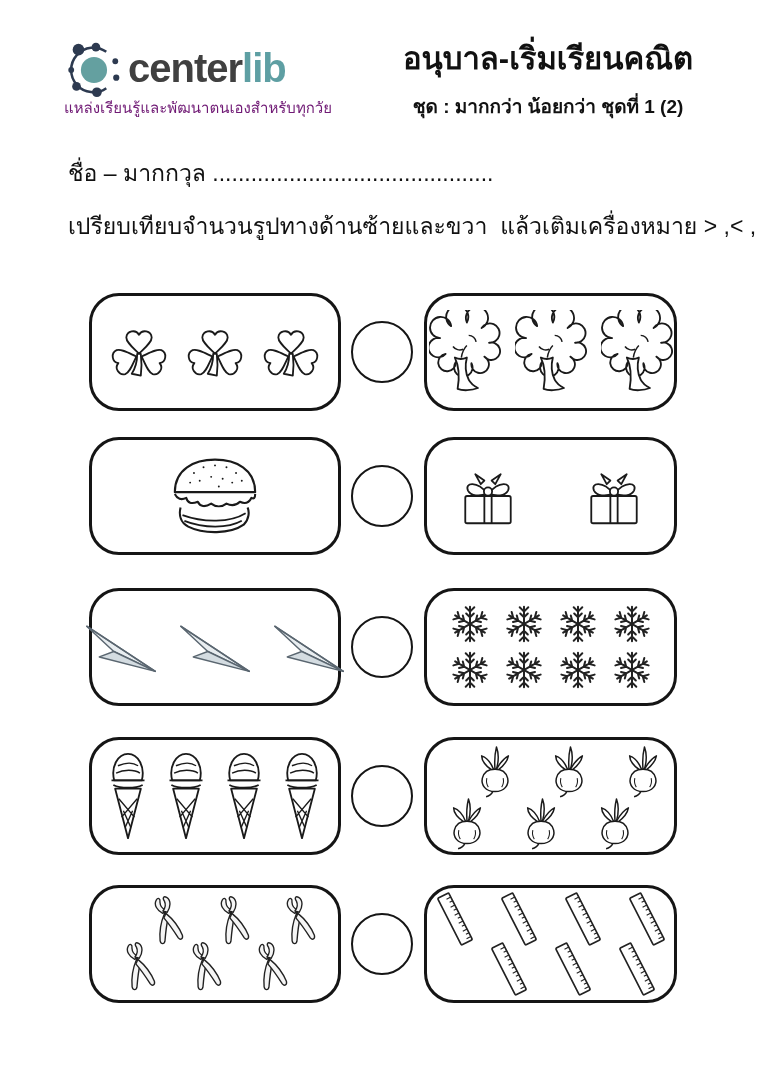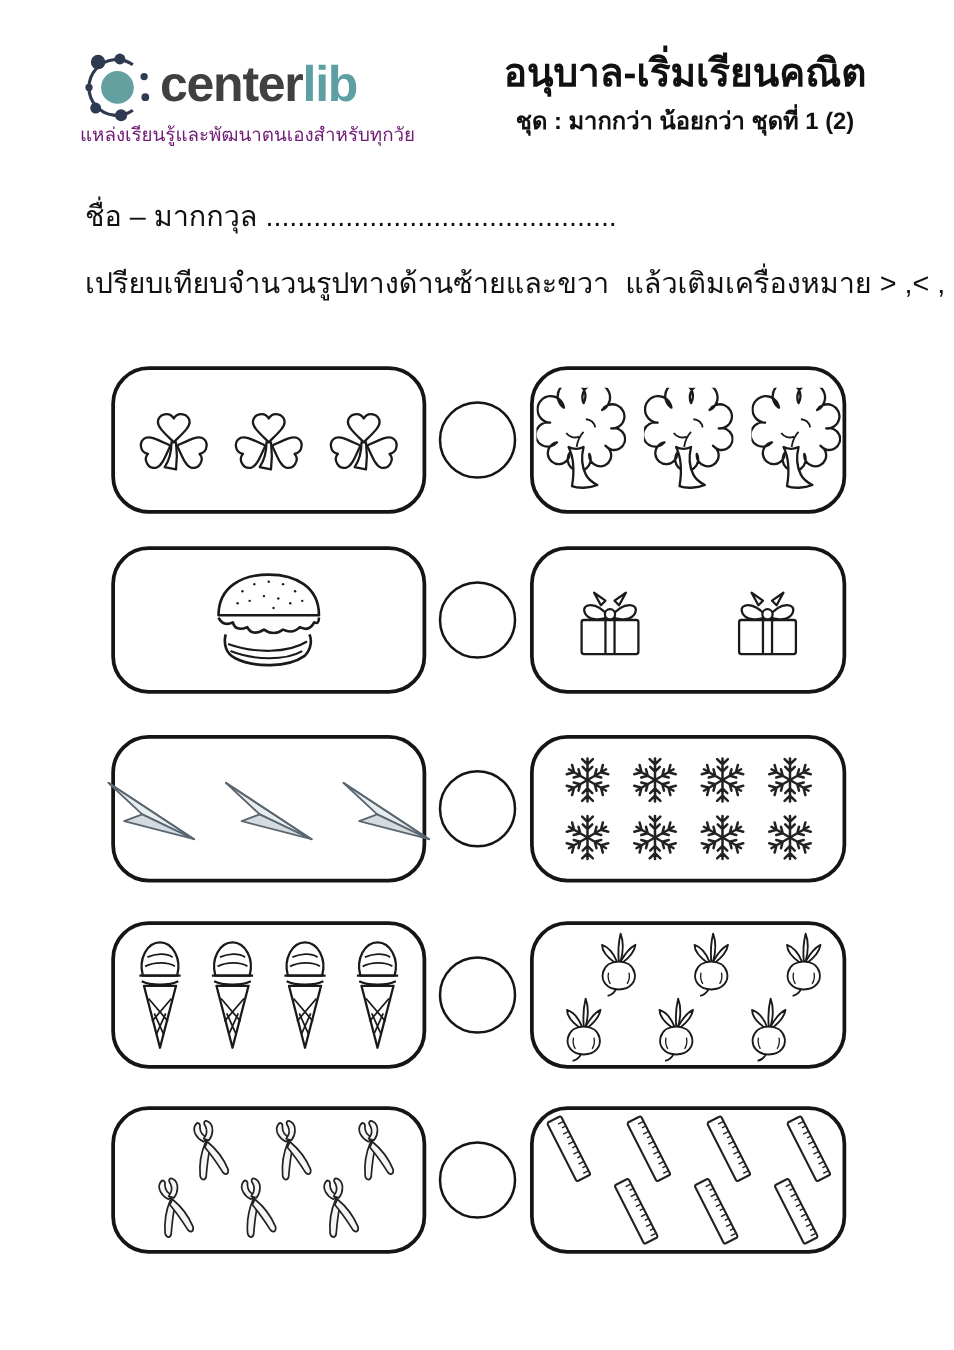--- a/index.html
+++ b/index.html
@@ -10,21 +10,21 @@
   }
   
   .logo-wrap{position:absolute;left:60px;top:36px;width:320px;height:80px;}
   .logo-mark{position:absolute;left:2px;top:2px;width:62px;height:62px;}
   .brand{position:absolute;left:68px;top:10px;font-size:40px;font-weight:700;letter-spacing:-1px;}
   .brand-center{color:#404040;}
   .brand-lib{color:#5e9fa3;text-align:center;}
   .tagline{position:absolute;left:4px;top:60px;font-size:15px;color:#701a75;white-space:nowrap;}
   .title-block{position:absolute;right:50px;top:40px;width:330px;text-align:center;}
   .ws-title{font-size:31px;font-weight:700;line-height:1.25;}
-  .ws-subtitle{font-size:19px;font-weight:600;margin-top:2px;}
+  .ws-subtitle{font-size:19px;font-weight:600;margin-top:12px;}
   
   .name-line{position:absolute;left:68px;top:155px;font-size:23px;}
   .instruction-line{position:absolute;left:68px;top:208px;font-size:23px;white-space:pre;}
   
   #rows{position:absolute;left:0;top:0;width:763px;height:1080px;}
   .ws-row{position:absolute;left:0;width:763px;height:120px;}
   .ws-row:nth-of-type(1){top:293px;}
   .ws-row:nth-of-type(2){top:437px;}
   .ws-row:nth-of-type(3){top:588px;}
   .ws-row:nth-of-type(4){top:737px;}

